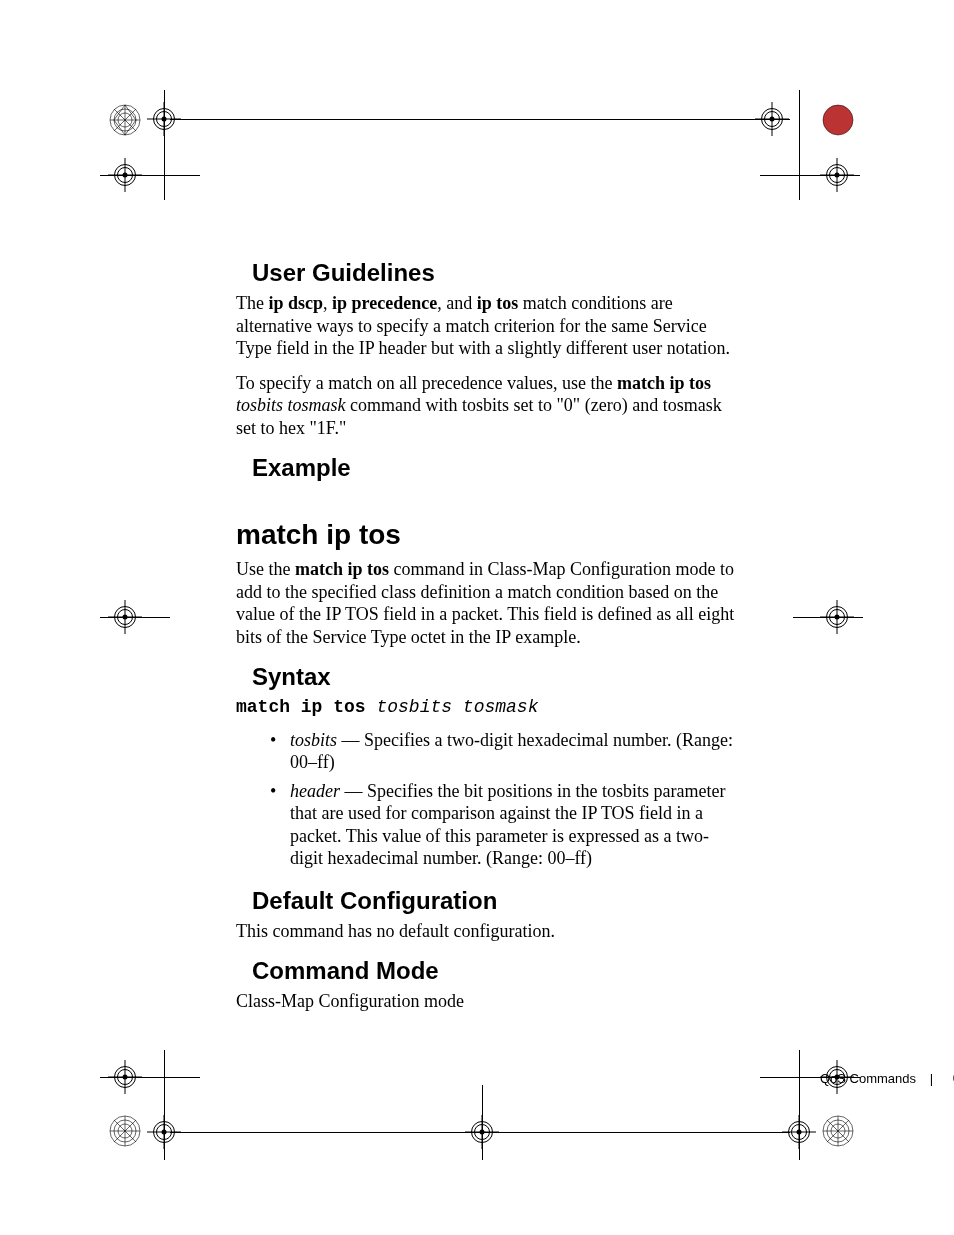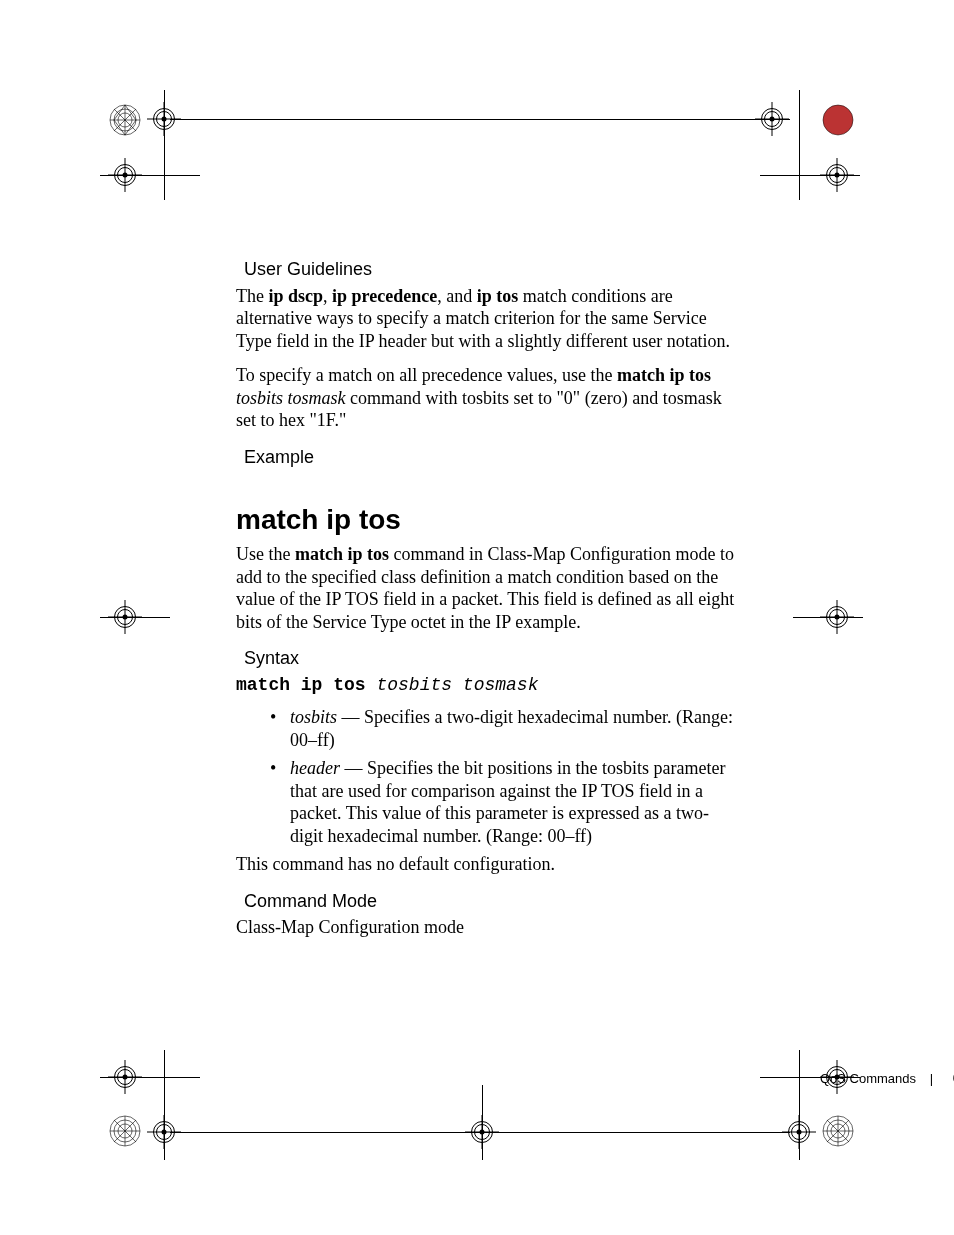--- a/index.html
+++ b/index.html
@@ -20,23 +20,23 @@
   .content {
     position: absolute;
     left: 236px;
     top: 258px;
     width: 500px;
     font-size: 18px;
     line-height: 1.25;
   }
   .subhead {
     font-family: Arial, Helvetica, sans-serif;
-    font-weight: normal;
-    font-size: 18px;
-    margin: 0 0 4px 8px;
+    font-weight: bold;
+    font-size: 24px;
+    margin: 0 0 4px 16px;
   }
   .section-title {
     font-family: Arial, Helvetica, sans-serif;
     font-weight: bold;
     font-size: 28px;
     margin: 34px 0 6px 0;
   }
   p {
     margin: 0 0 12px 0;
   }
@@ -283,20 +283,21 @@
     </p>
     <ul class="bullets">
       <li>
         <span class="ital">tosbits</span><span> — Specifies a two-digit hexadecimal number. (Range: 00–ff)</span>
       </li>
       <li>
         <span class="ital">header</span><span> — Specifies the bit positions in the tosbits parameter that are used for comparison against the IP TOS field in a packet. This value of this parameter is expressed as a two-digit hexadecimal number. (Range: 00–ff)</span>
       </li>
     </ul>
 
+    <div class="subhead" style="margin-top:16px;">Default Configuration</div>
     <p>This command has no default configuration.</p>
 
     <div class="subhead" style="margin-top:14px;">Command Mode</div>
     <p>Class-Map Configuration mode</p>
 
     <div class="footer">
       <span>QoS Commands</span>
       <span class="sep">|</span>
       <span class="pnum">623</span>
     </div>

